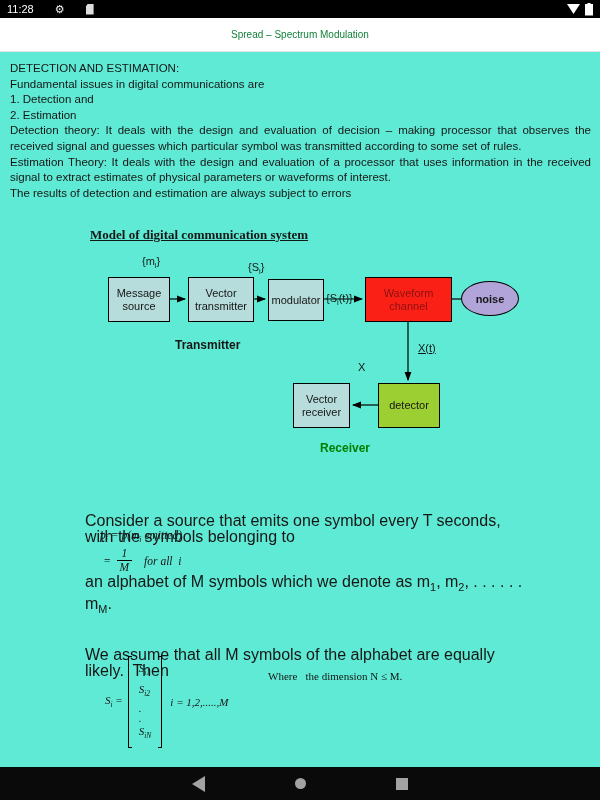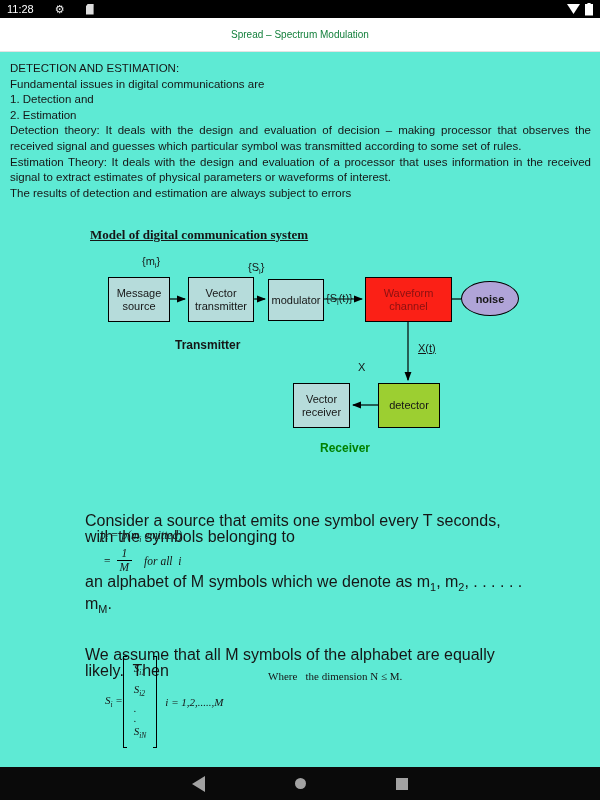--- a/index.html
+++ b/index.html
@@ -45,21 +45,21 @@
   .sec-f1 { position:absolute; top:477px; left:100px; font-family:"Liberation Serif", serif; font-style:italic; font-size:11.5px; }
   .sec-f2 { position:absolute; top:495px; left:104px; font-family:"Liberation Serif", serif; font-size:11.5px; display:flex; align-items:center; }
   .frac { display:inline-flex; flex-direction:column; text-align:center; font-style:italic; line-height:13px; margin-left:6px; }
   .frac .den { border-top:1px solid #000; padding:0 3px; }
   .forall { font-style:italic; margin-left:12px; white-space:pre-wrap; }
   .sec-output { position:absolute; top:561px; left:85px; width:448px; }
 
   
   .sec-matrix { position:absolute; top:594px; left:0; right:0; height:118px; font-family:"Liberation Serif", serif; font-size:11px; }
   .matrix-row { position:absolute; left:105px; top:4px; display:flex; align-items:center; height:104px; }
-  .mlhs { font-style:italic; }
+  .mlhs { font-style:italic; margin-right:5px; }
   .mbrack { display:flex; align-items:stretch; }
   .bracket { width:4px; }
   .bl { border-left:1px solid #000; border-top:1px solid #000; border-bottom:1px solid #000; }
   .br { border-right:1px solid #000; border-top:1px solid #000; border-bottom:1px solid #000; }
   .mcol { display:flex; flex-direction:column; padding:4px 7px; font-style:italic; }
   .mrow { line-height:16px; }
   .mdot { line-height:10px; }
   .mindex { margin-left:8px; font-style:italic; }
   .mwhere { position:absolute; left:268px; top:24px; white-space:pre-wrap; }
 

